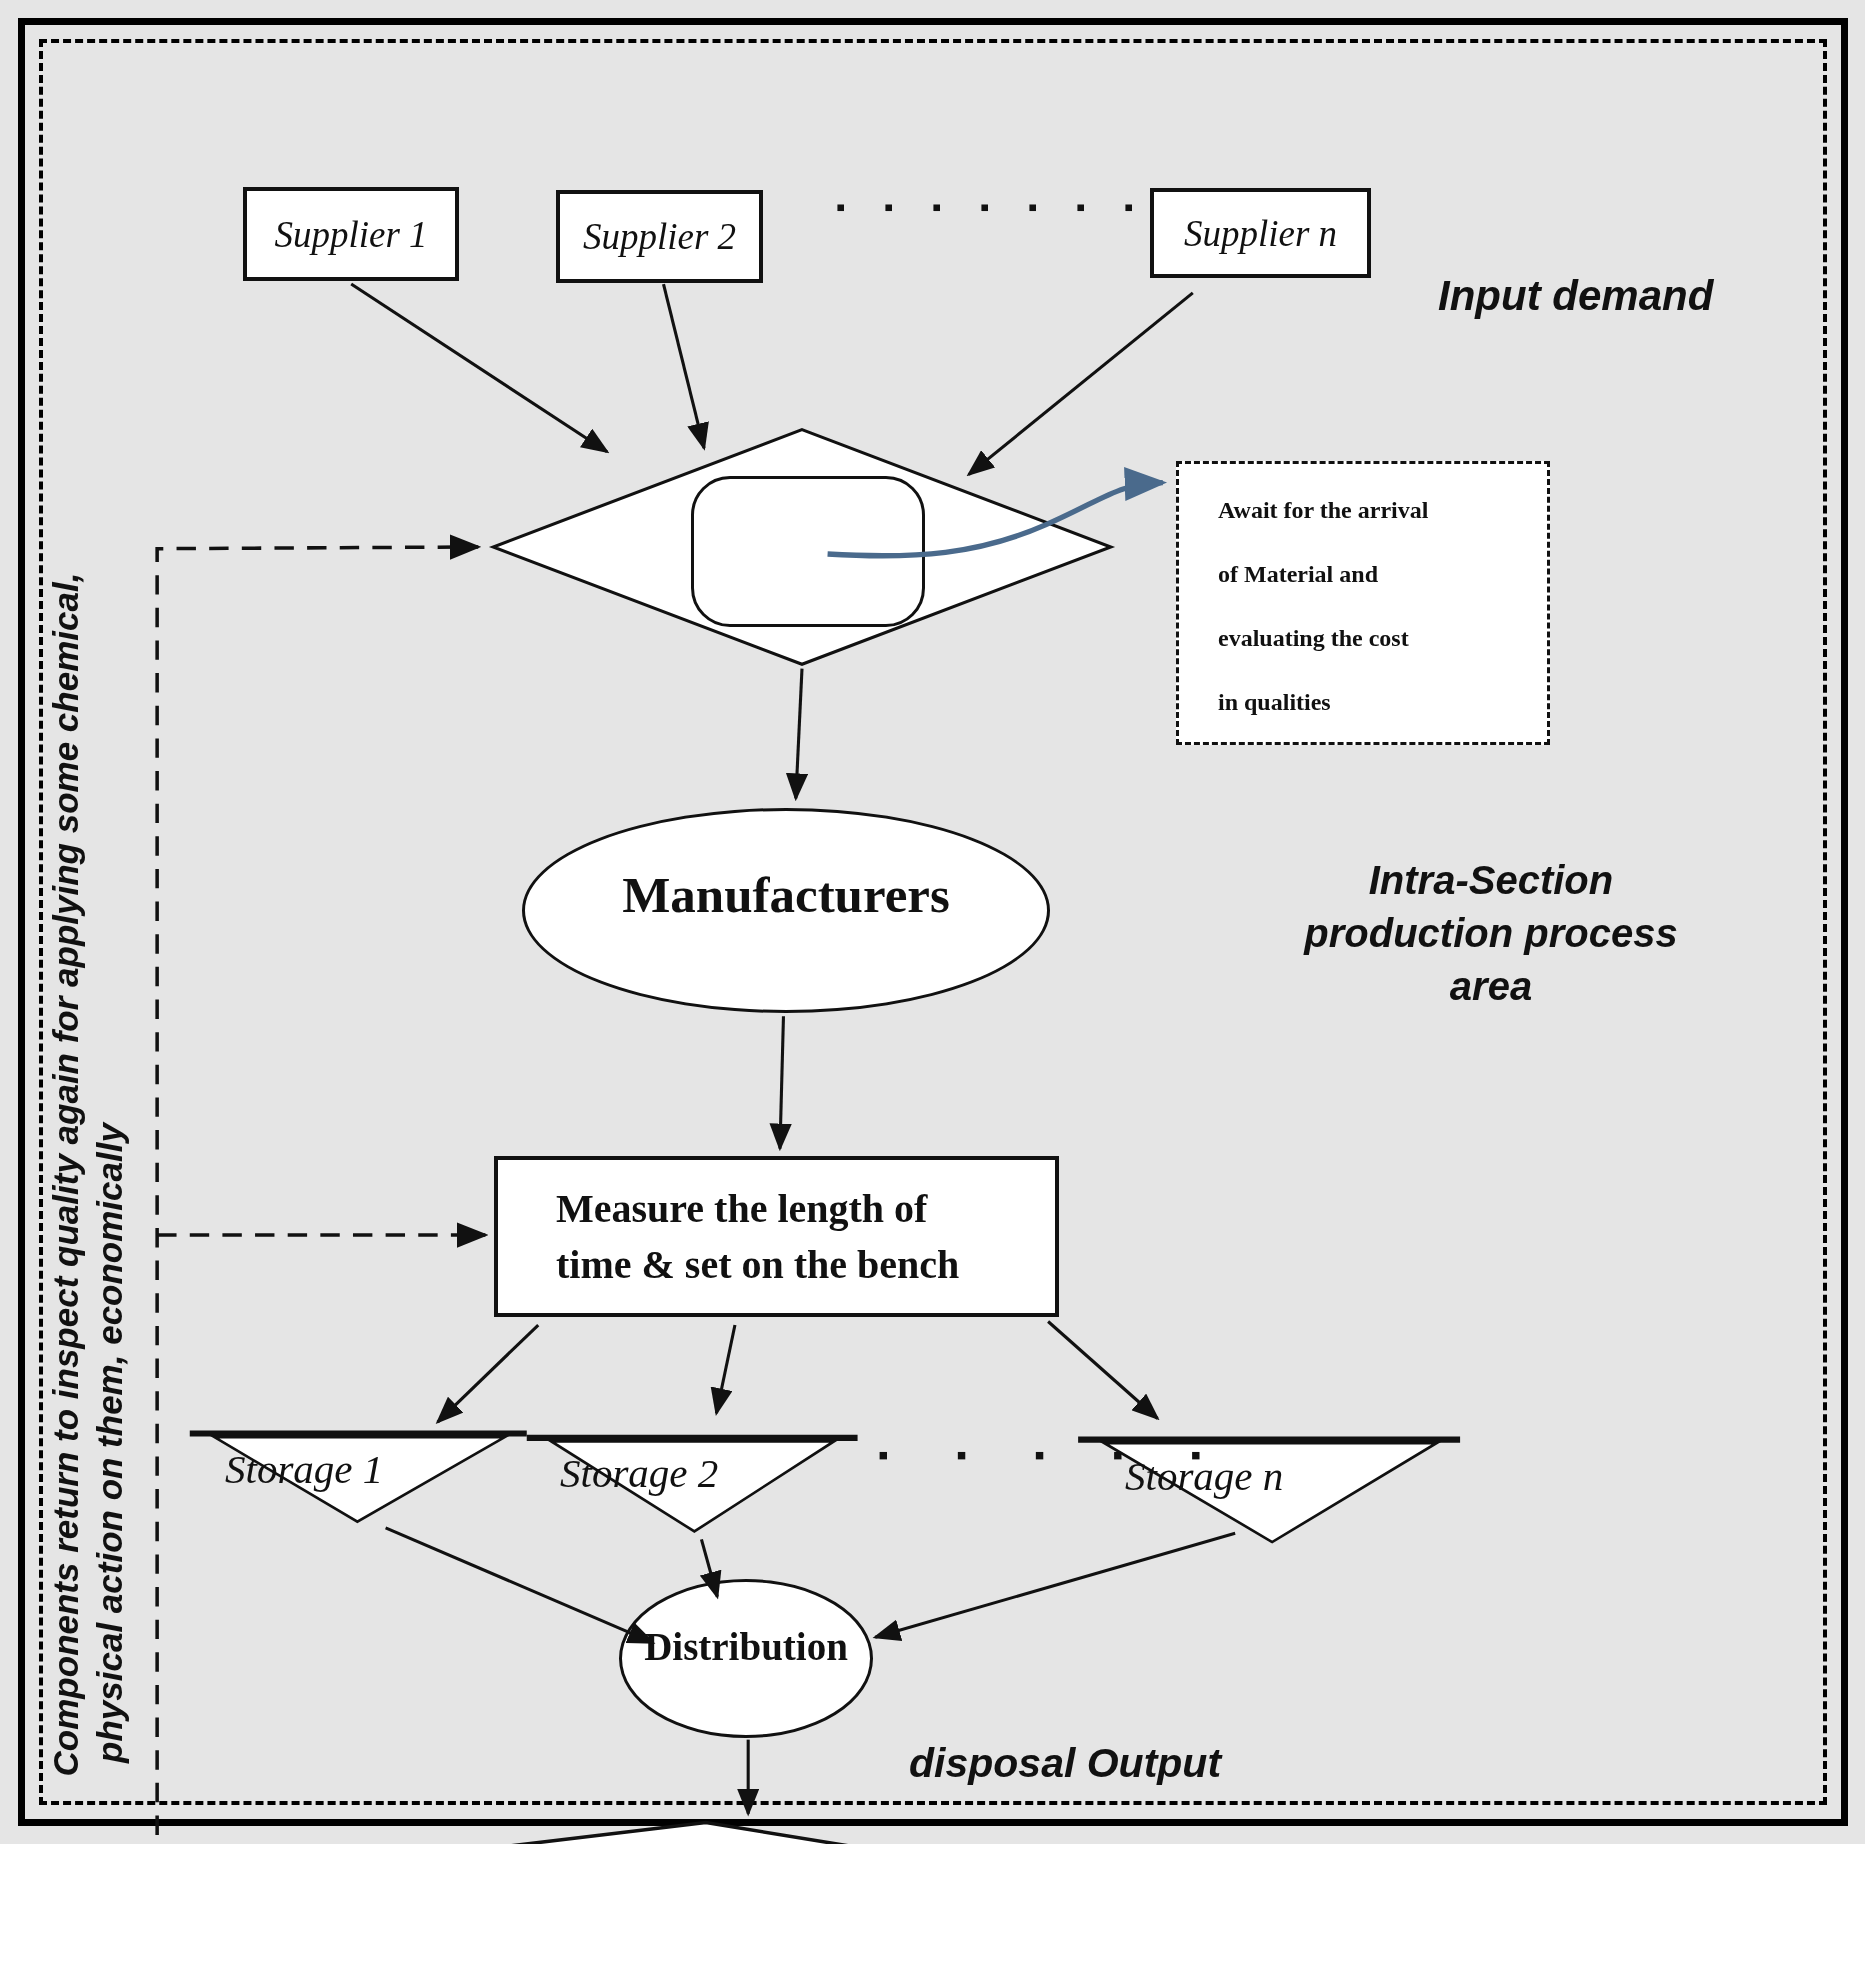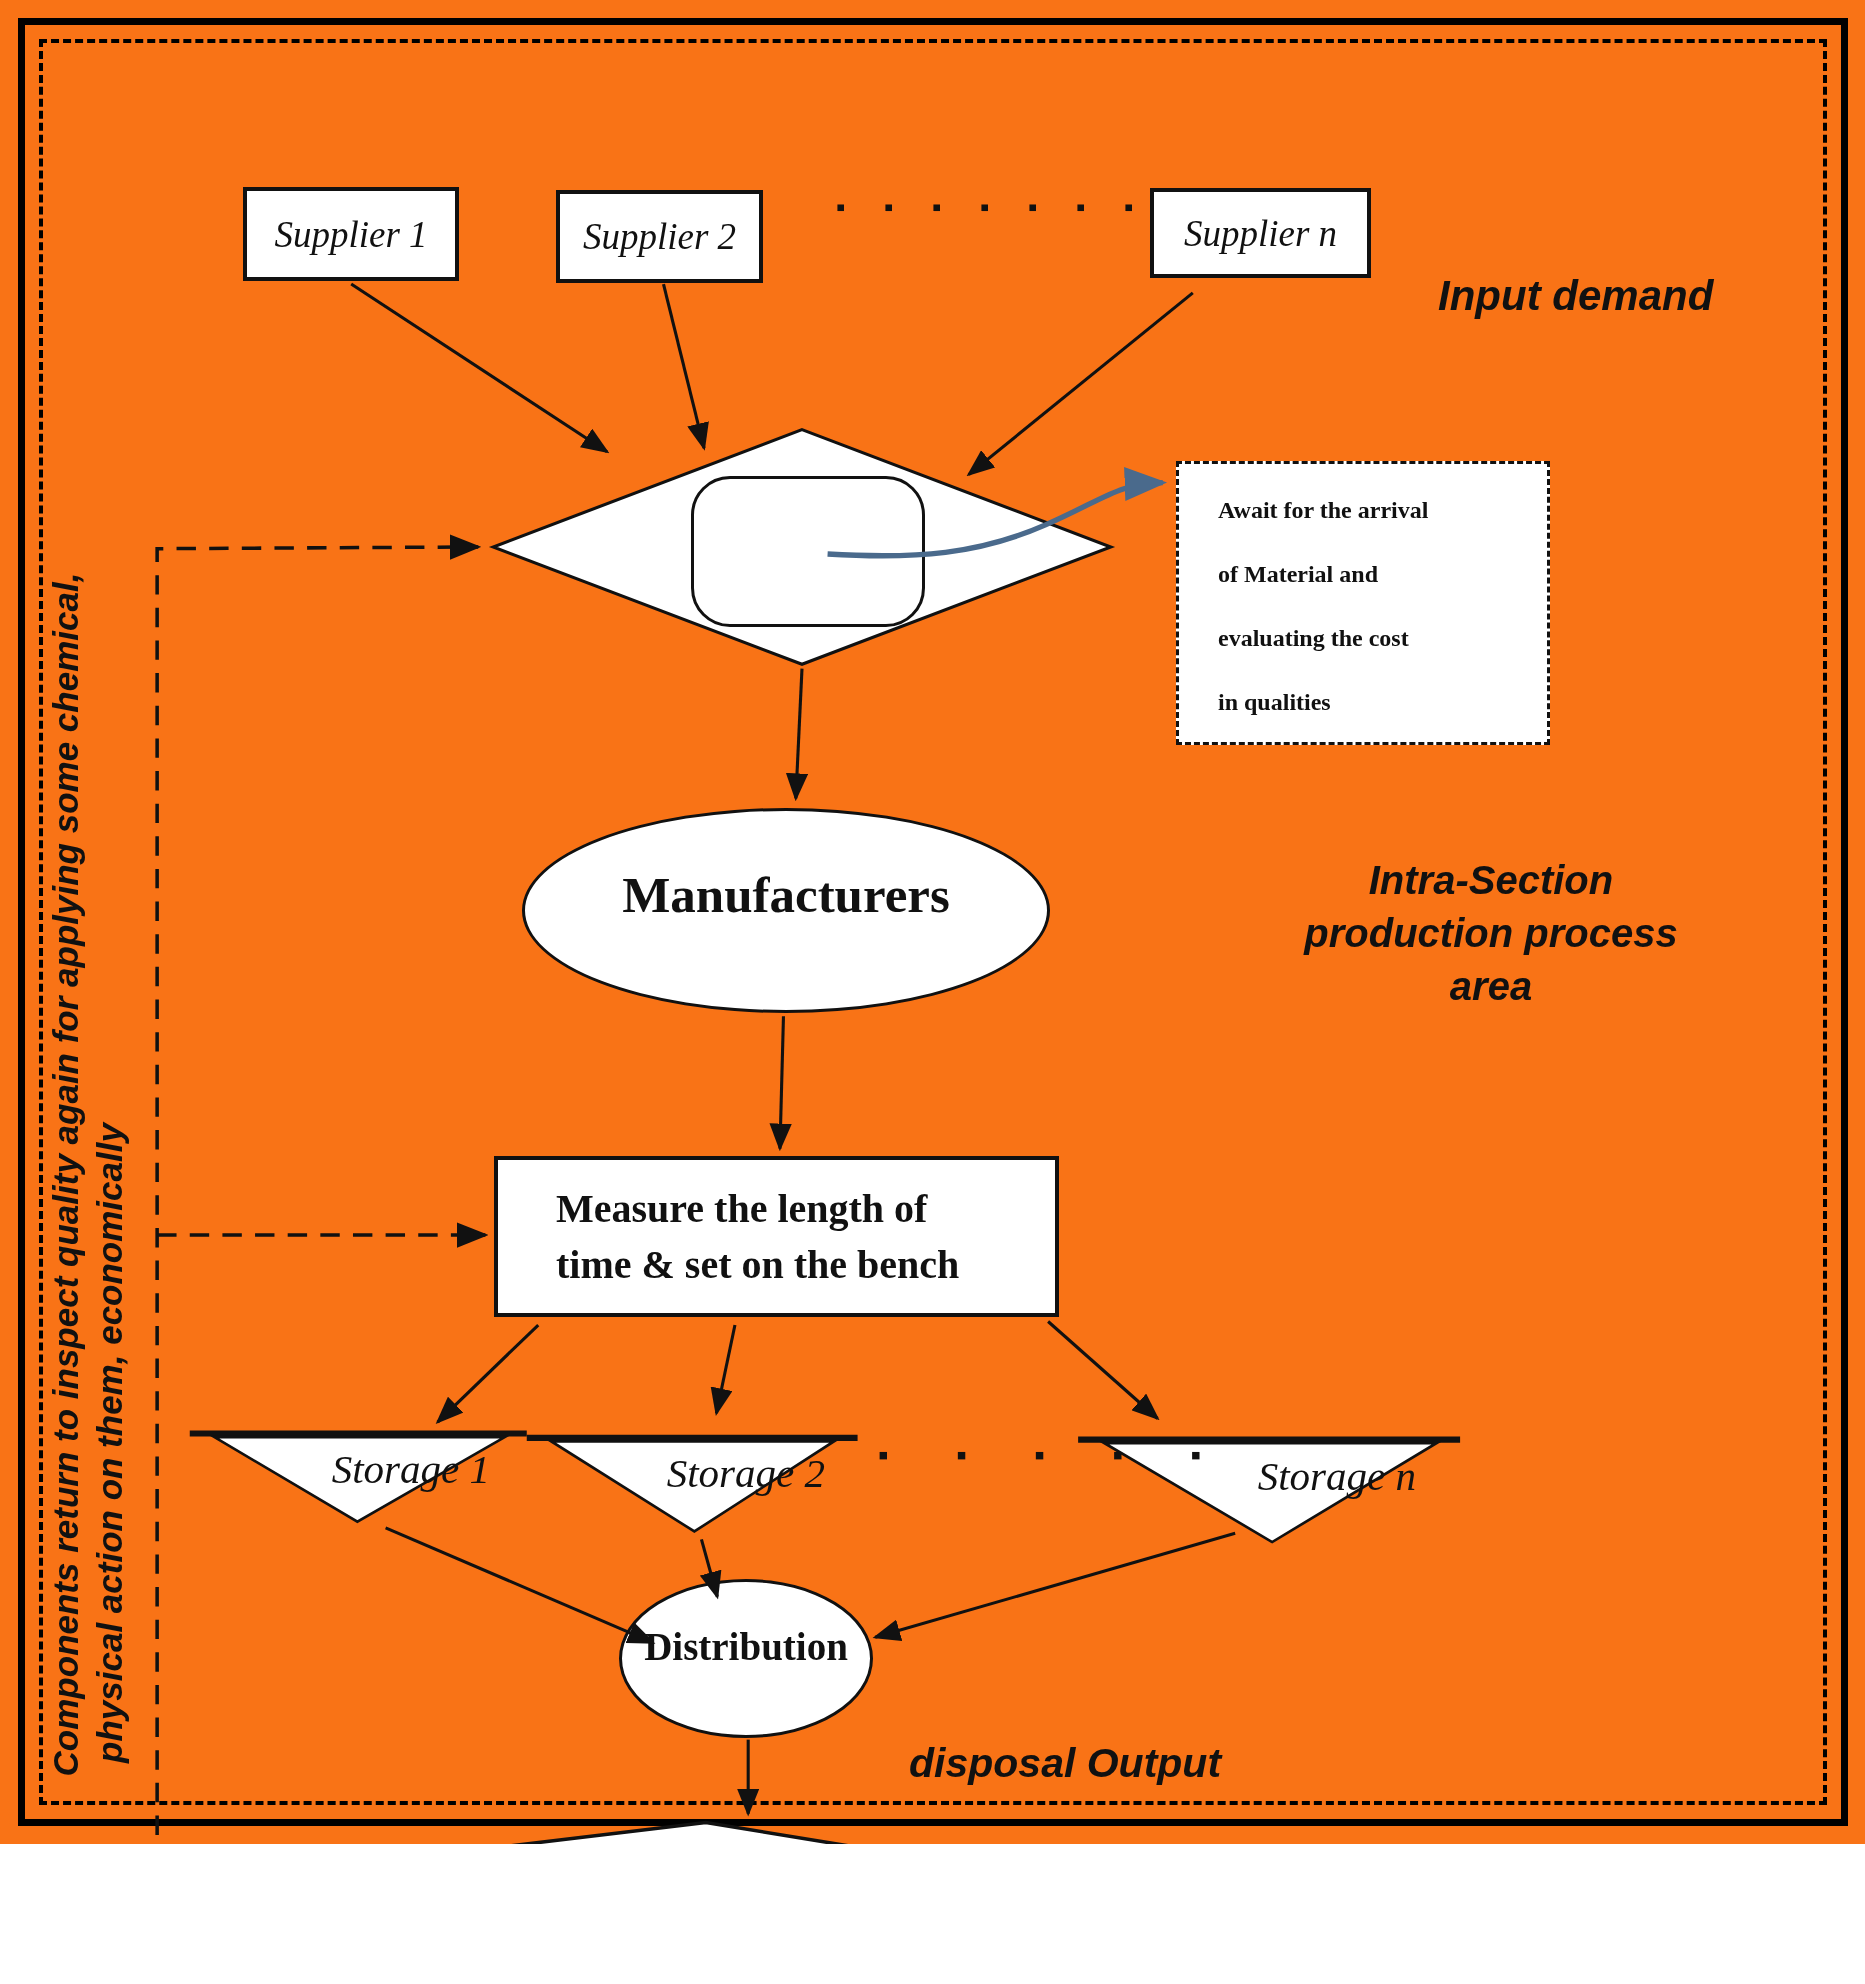--- a/index.html
+++ b/index.html
@@ -1,33 +1,33 @@
 <!DOCTYPE html>
 <html style="font-size:14px"><head>
 <meta charset="utf-8">
 <style>
   html,body{margin:0;padding:0;background:#fff;}
-  .canvas{position:relative;width:1866px;height:1844px;background:#f97316;color:#111;
+  .canvas{position:relative;width:1866px;height:1844px;background:#e5e5e5;color:#111;
           font-family:"Liberation Serif", serif;overflow:hidden;}
   .frame-outer{position:absolute;inset:17.6px;border:7px solid #000;}
   .frame-inner{position:absolute;inset:39px;border:4.4px dashed #000;}
   .abs{position:absolute;}
   .node{position:absolute;display:flex;align-items:center;justify-content:center;
         background:#fff;box-sizing:border-box;text-align:center;}
   .box{border:4.4px solid #111;}
   .supplier-label{font-style:italic;font-size:37px;}
   .ellipse{border:3.5px solid #111;border-radius:50%;font-weight:bold;}
   .await-box{border:3.5px dashed #111;background:#fff;box-sizing:border-box;
              font-weight:bold;font-size:24px;padding:14px 0 0 39px;text-align:left;}
   .await-box .ln{line-height:64px;white-space:nowrap;}
   .measure-box{border:4.4px solid #111;background:#fff;box-sizing:border-box;
                font-weight:bold;font-size:40px;padding:21px 0 0 58px;text-align:left;}
   .measure-box .ln{line-height:56px;white-space:nowrap;}
   .hand{font-family:"Liberation Sans", sans-serif;font-weight:bold;font-style:italic;}
-  .storage-label{position:absolute;font-style:italic;font-size:41px;text-align:right;}
+  .storage-label{position:absolute;font-style:italic;font-size:41px;text-align:left;}
   .rot{position:absolute;transform:rotate(-90deg);transform-origin:0 0;
        text-align:center;white-space:nowrap;}
   .dotsrow{position:absolute;font-size:26.5px;letter-spacing:16px;color:#111;}
   svg{position:absolute;left:0;top:0;}
   .toplayer{pointer-events:none;}
 </style>
 </head>
 <body>
 
 <div class="canvas">

